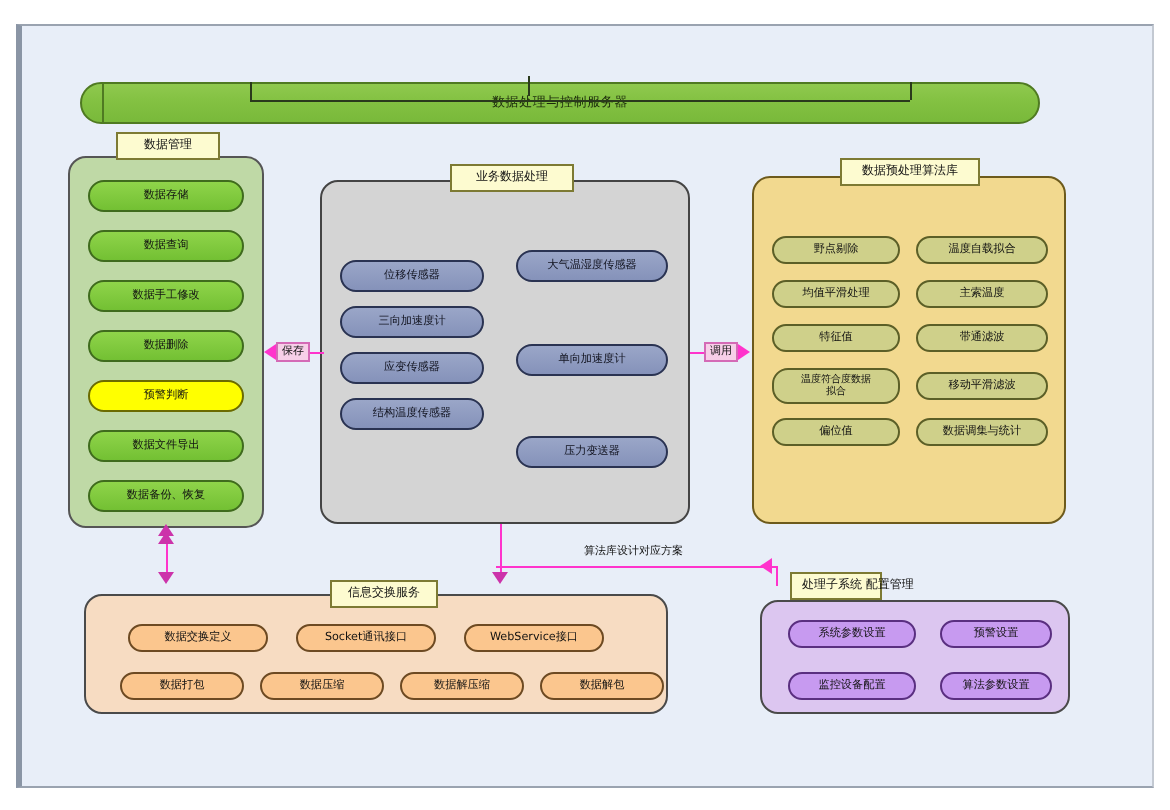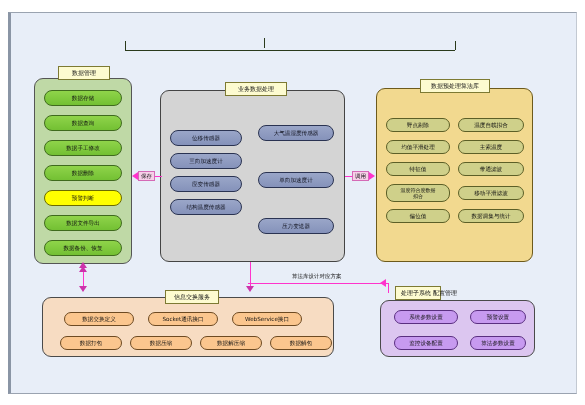--- a/index.html
+++ b/index.html
@@ -126,20 +126,24 @@
   .edge-label.plain{
     background:transparent;border:none;color:#111;
   }
 </style>
 </head>
 <body>
 
 <div id="canvas">
   <div class="frame"></div>
 
+  <div class="serverbar">
+    <div class="cap"></div>
+    <div class="serverbar-label">数据处理与控制服务器</div>
+  </div>
 
   <div class="rail-v" style="left:125px;top:41px;height:9px;"></div>
   <div class="rail-v" style="left:264px;top:38px;height:10px;"></div>
   <div class="rail-h" style="left:125px;top:50px;width:330px;"></div>
   <div class="rail-v" style="left:455px;top:41px;height:9px;"></div>
 
   <div class="panel p-green" style="left:34px;top:78px;width:98px;height:186px;"></div>
   <div class="panel-title" style="left:58px;top:66px;width:52px;">数据管理</div>
 
   <div class="chip chip-green" style="left:44px;top:90px;width:78px;height:16px;">数据存储</div>

